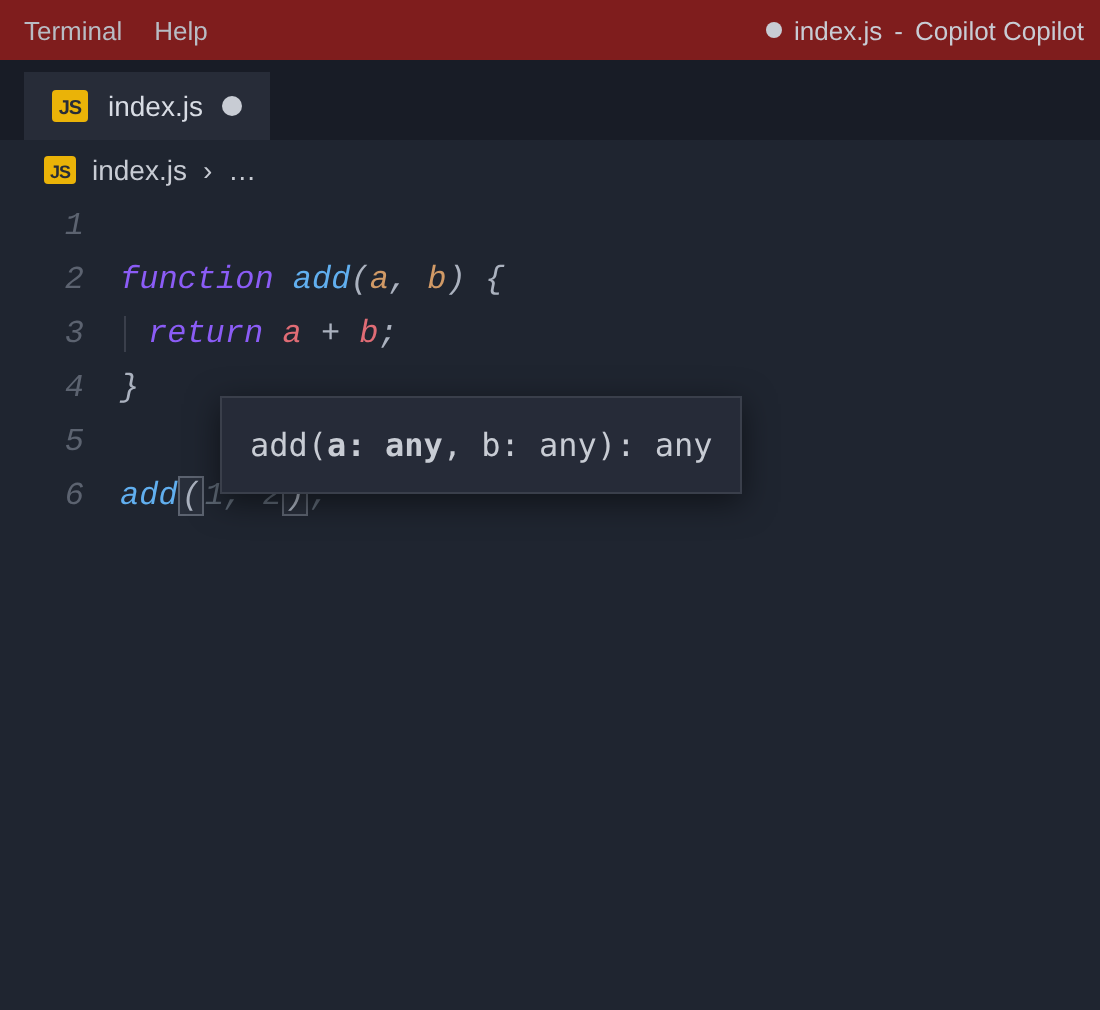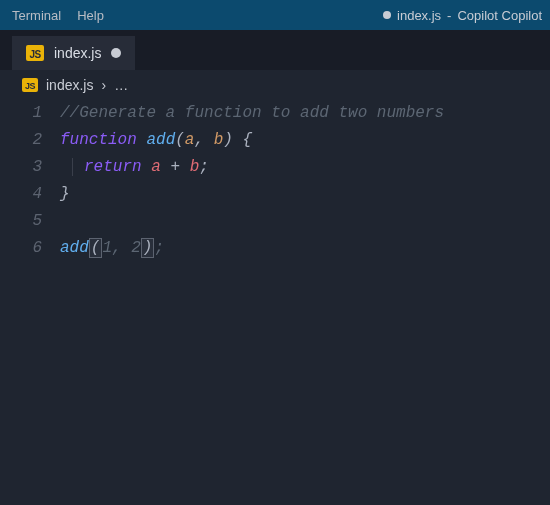--- a/index.html
+++ b/index.html
@@ -6,21 +6,21 @@
     body {
       width: 550px;
       height: 505px;
       background: #1e2430;
       font-family: "Segoe UI", sans-serif;
       color: #c8ccd4;
       overflow: hidden;
     }
     .menubar {
       height: 30px;
-      background: #0c4a6e;
+      background: #7f1d1d;
       display: flex;
       align-items: center;
       font-size: 13px;
       color: #b8bcc4;
       padding: 0 4px;
       white-space: nowrap;
     }
     .menubar .menu-item {
       padding: 4px 8px;
     }
@@ -127,21 +127,21 @@
       font-family: Consolas, monospace;
       font-size: 16px;
       color: #c8ccd4;
       box-shadow: 0 4px 16px rgba(0,0,0,0.5);
       font-style: normal;
     }
     .tooltip b { font-weight: 700; }
     .indent-guide {
       border-left: 1px solid #3a3f4b;
       padding-left: 11px;
-      margin-left: 12px;
+      margin-left: 2px;
     }
   </style>
 </head>
 <body>
 
 <div class="menubar">
   <span class="menu-item">Terminal</span>
   <span class="menu-item">Help</span>
   <div class="spacer"></div>
   <div class="title">
@@ -163,21 +163,20 @@
 <div class="breadcrumb">
   <span class="js-icon" style="width:16px;height:14px;font-size:9px;">JS</span>
   <span>index.js</span>
   <span class="bc-arrow">›</span>
   <span class="bc-dots">…</span>
 </div>
 
 <div class="editor">
   <div class="line">
     <span class="gutter">1</span>
-    <span class="code comment">//Generate a function to add two numbers</span>
   </div>
   <div class="line">
     <span class="gutter">2</span>
     <span class="code"><span class="kw">function</span> <span class="funcdef">add</span><span class="paren">(</span><span class="param">a</span><span class="punct">,</span> <span class="param">b</span><span class="paren">)</span> <span class="brace">{</span></span>
   </div>
   <div class="line">
     <span class="gutter">3</span>
     <span class="code"><span class="indent-guide"><span class="kw">return</span> <span class="ident">a</span> <span class="op">+</span> <span class="ident">b</span><span class="punct">;</span></span></span>
   </div>
   <div class="line">
@@ -186,13 +185,16 @@
   </div>
   <div class="line">
     <span class="gutter">5</span>
     <span class="code"></span>
   </div>
   <div class="line">
     <span class="gutter">6</span>
     <span class="code"><span class="callfn">add</span><span class="paren bracket-match">(</span><span class="ghost">1</span><span class="ghost">, </span><span class="ghost">2</span><span class="paren bracket-match">)</span><span class="ghost">;</span></span>
   </div>
 
+  <div class="tooltip">
+    <span>add</span>(<b><span>a</span>: <span>any</span></b>, <span>b</span>: <span>any</span>): <span>any</span>
+  </div>
 </div>
 
 </body></html>

